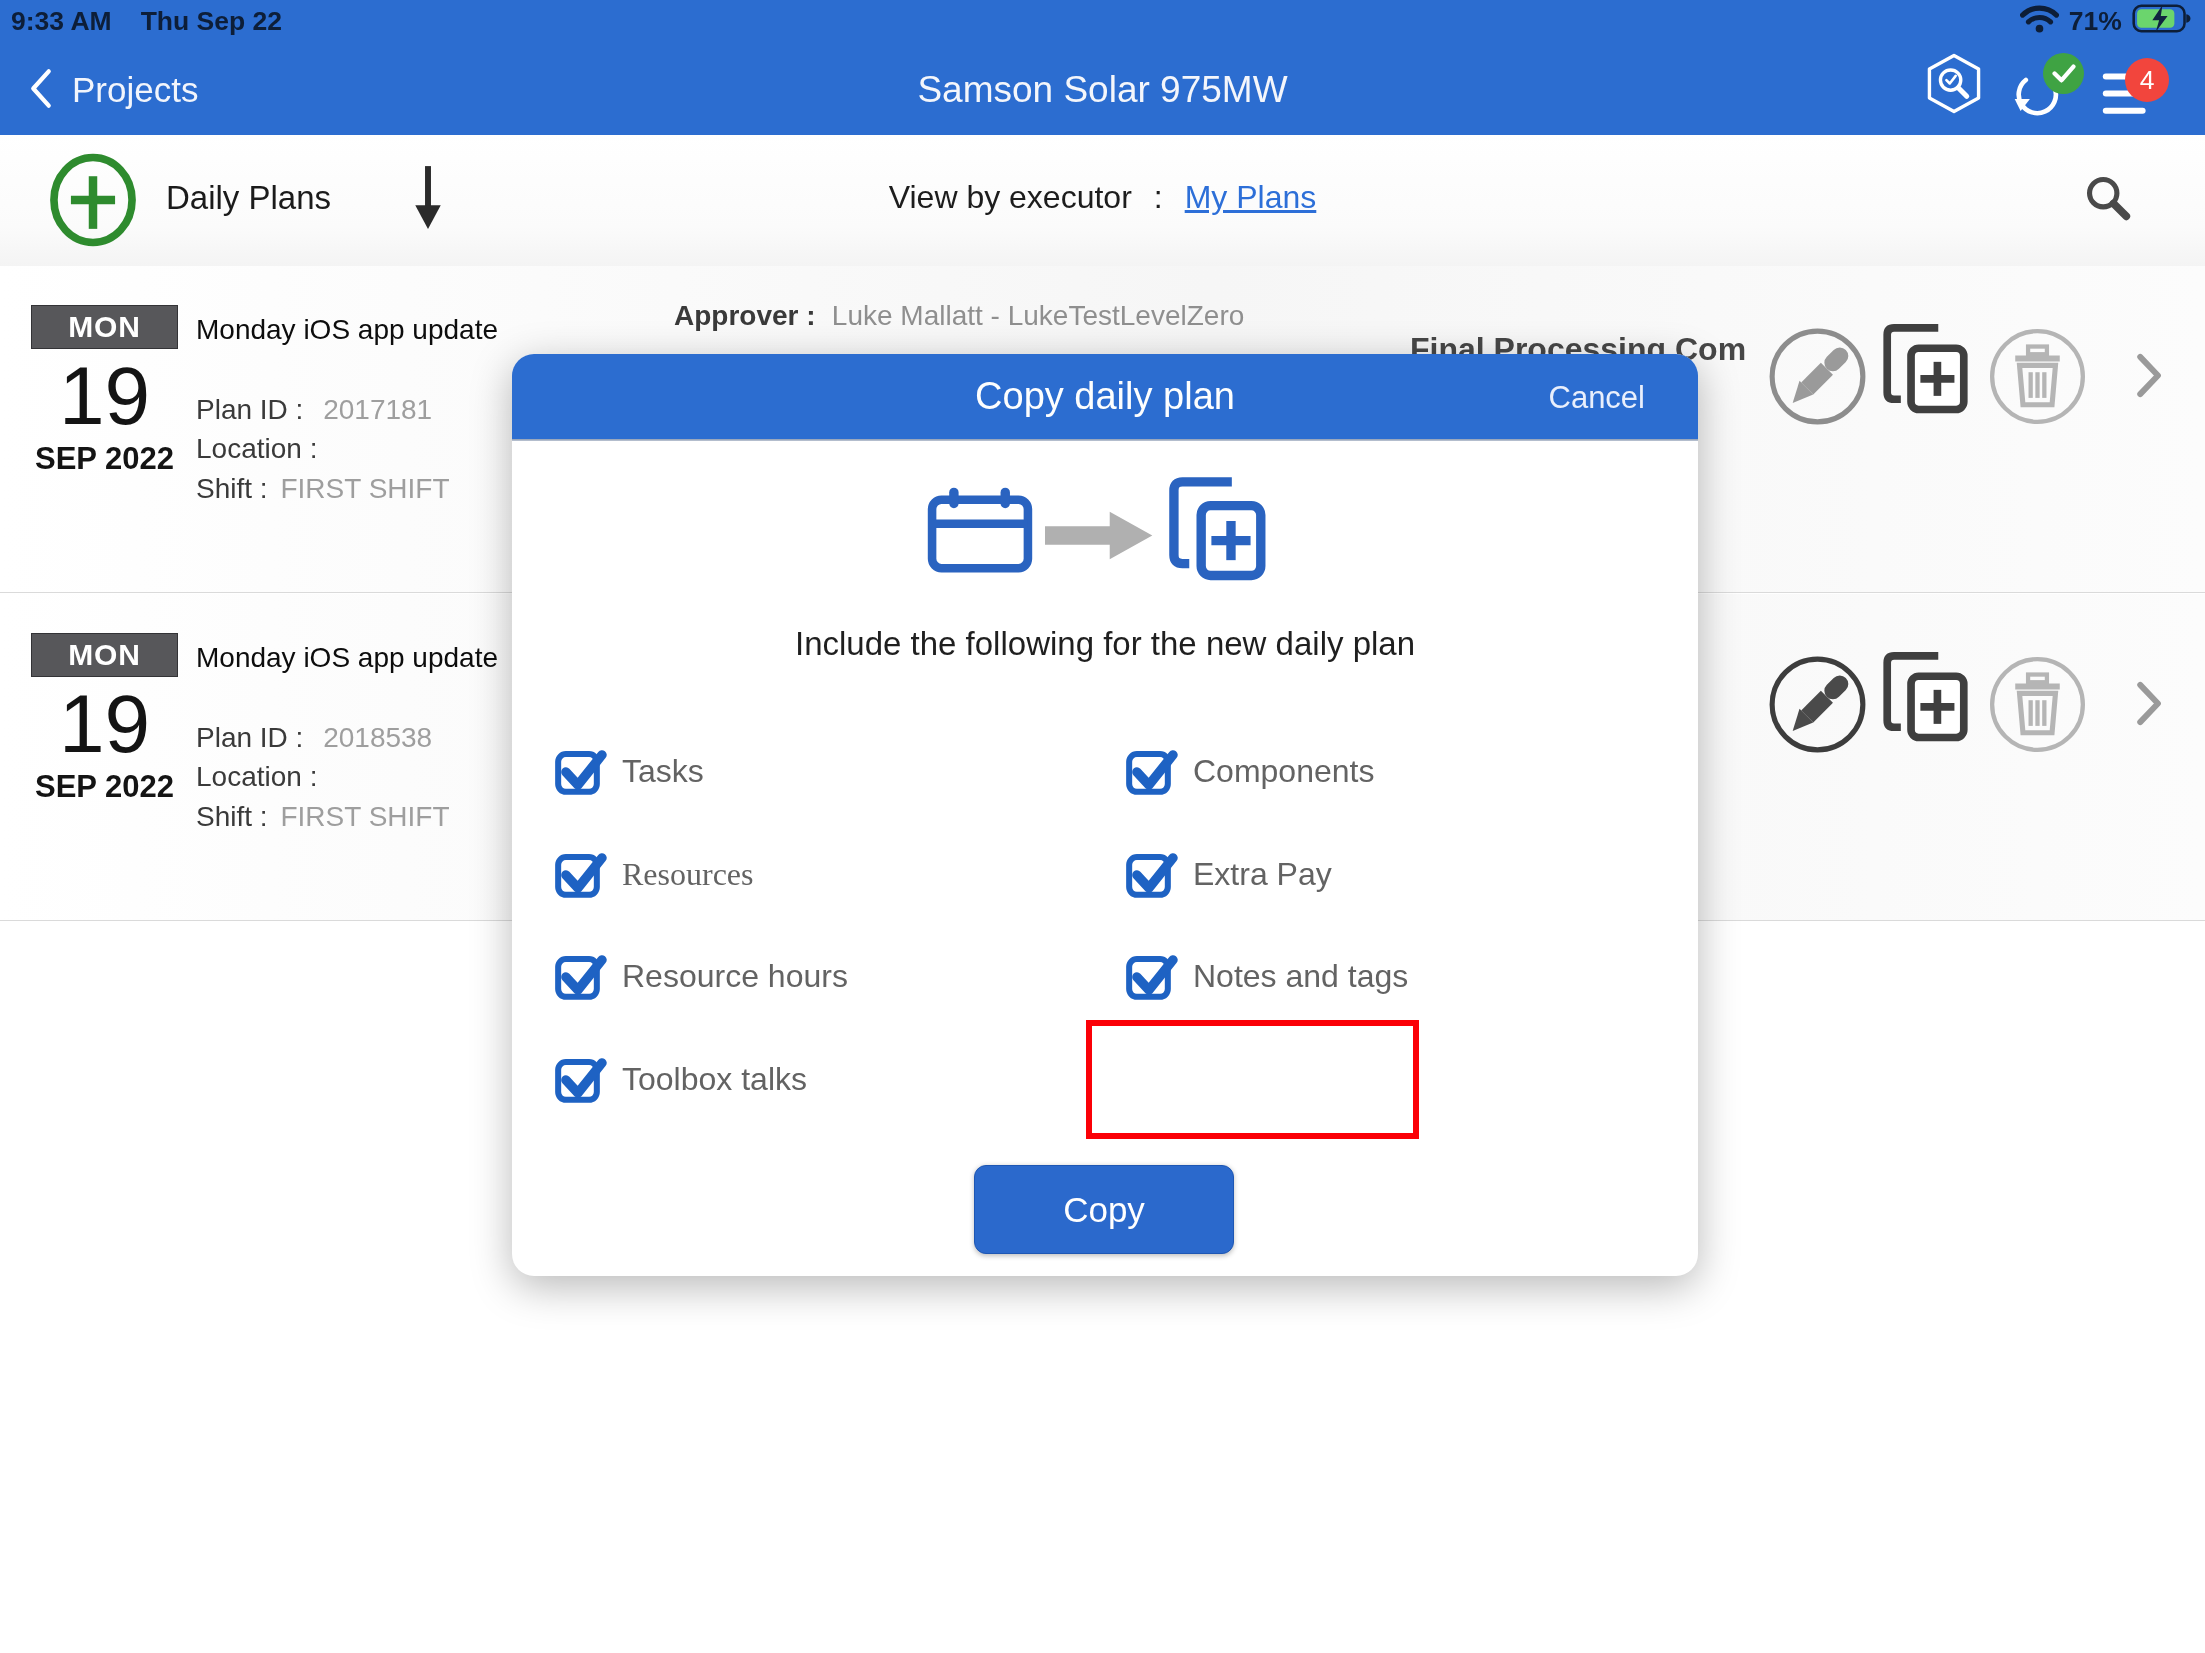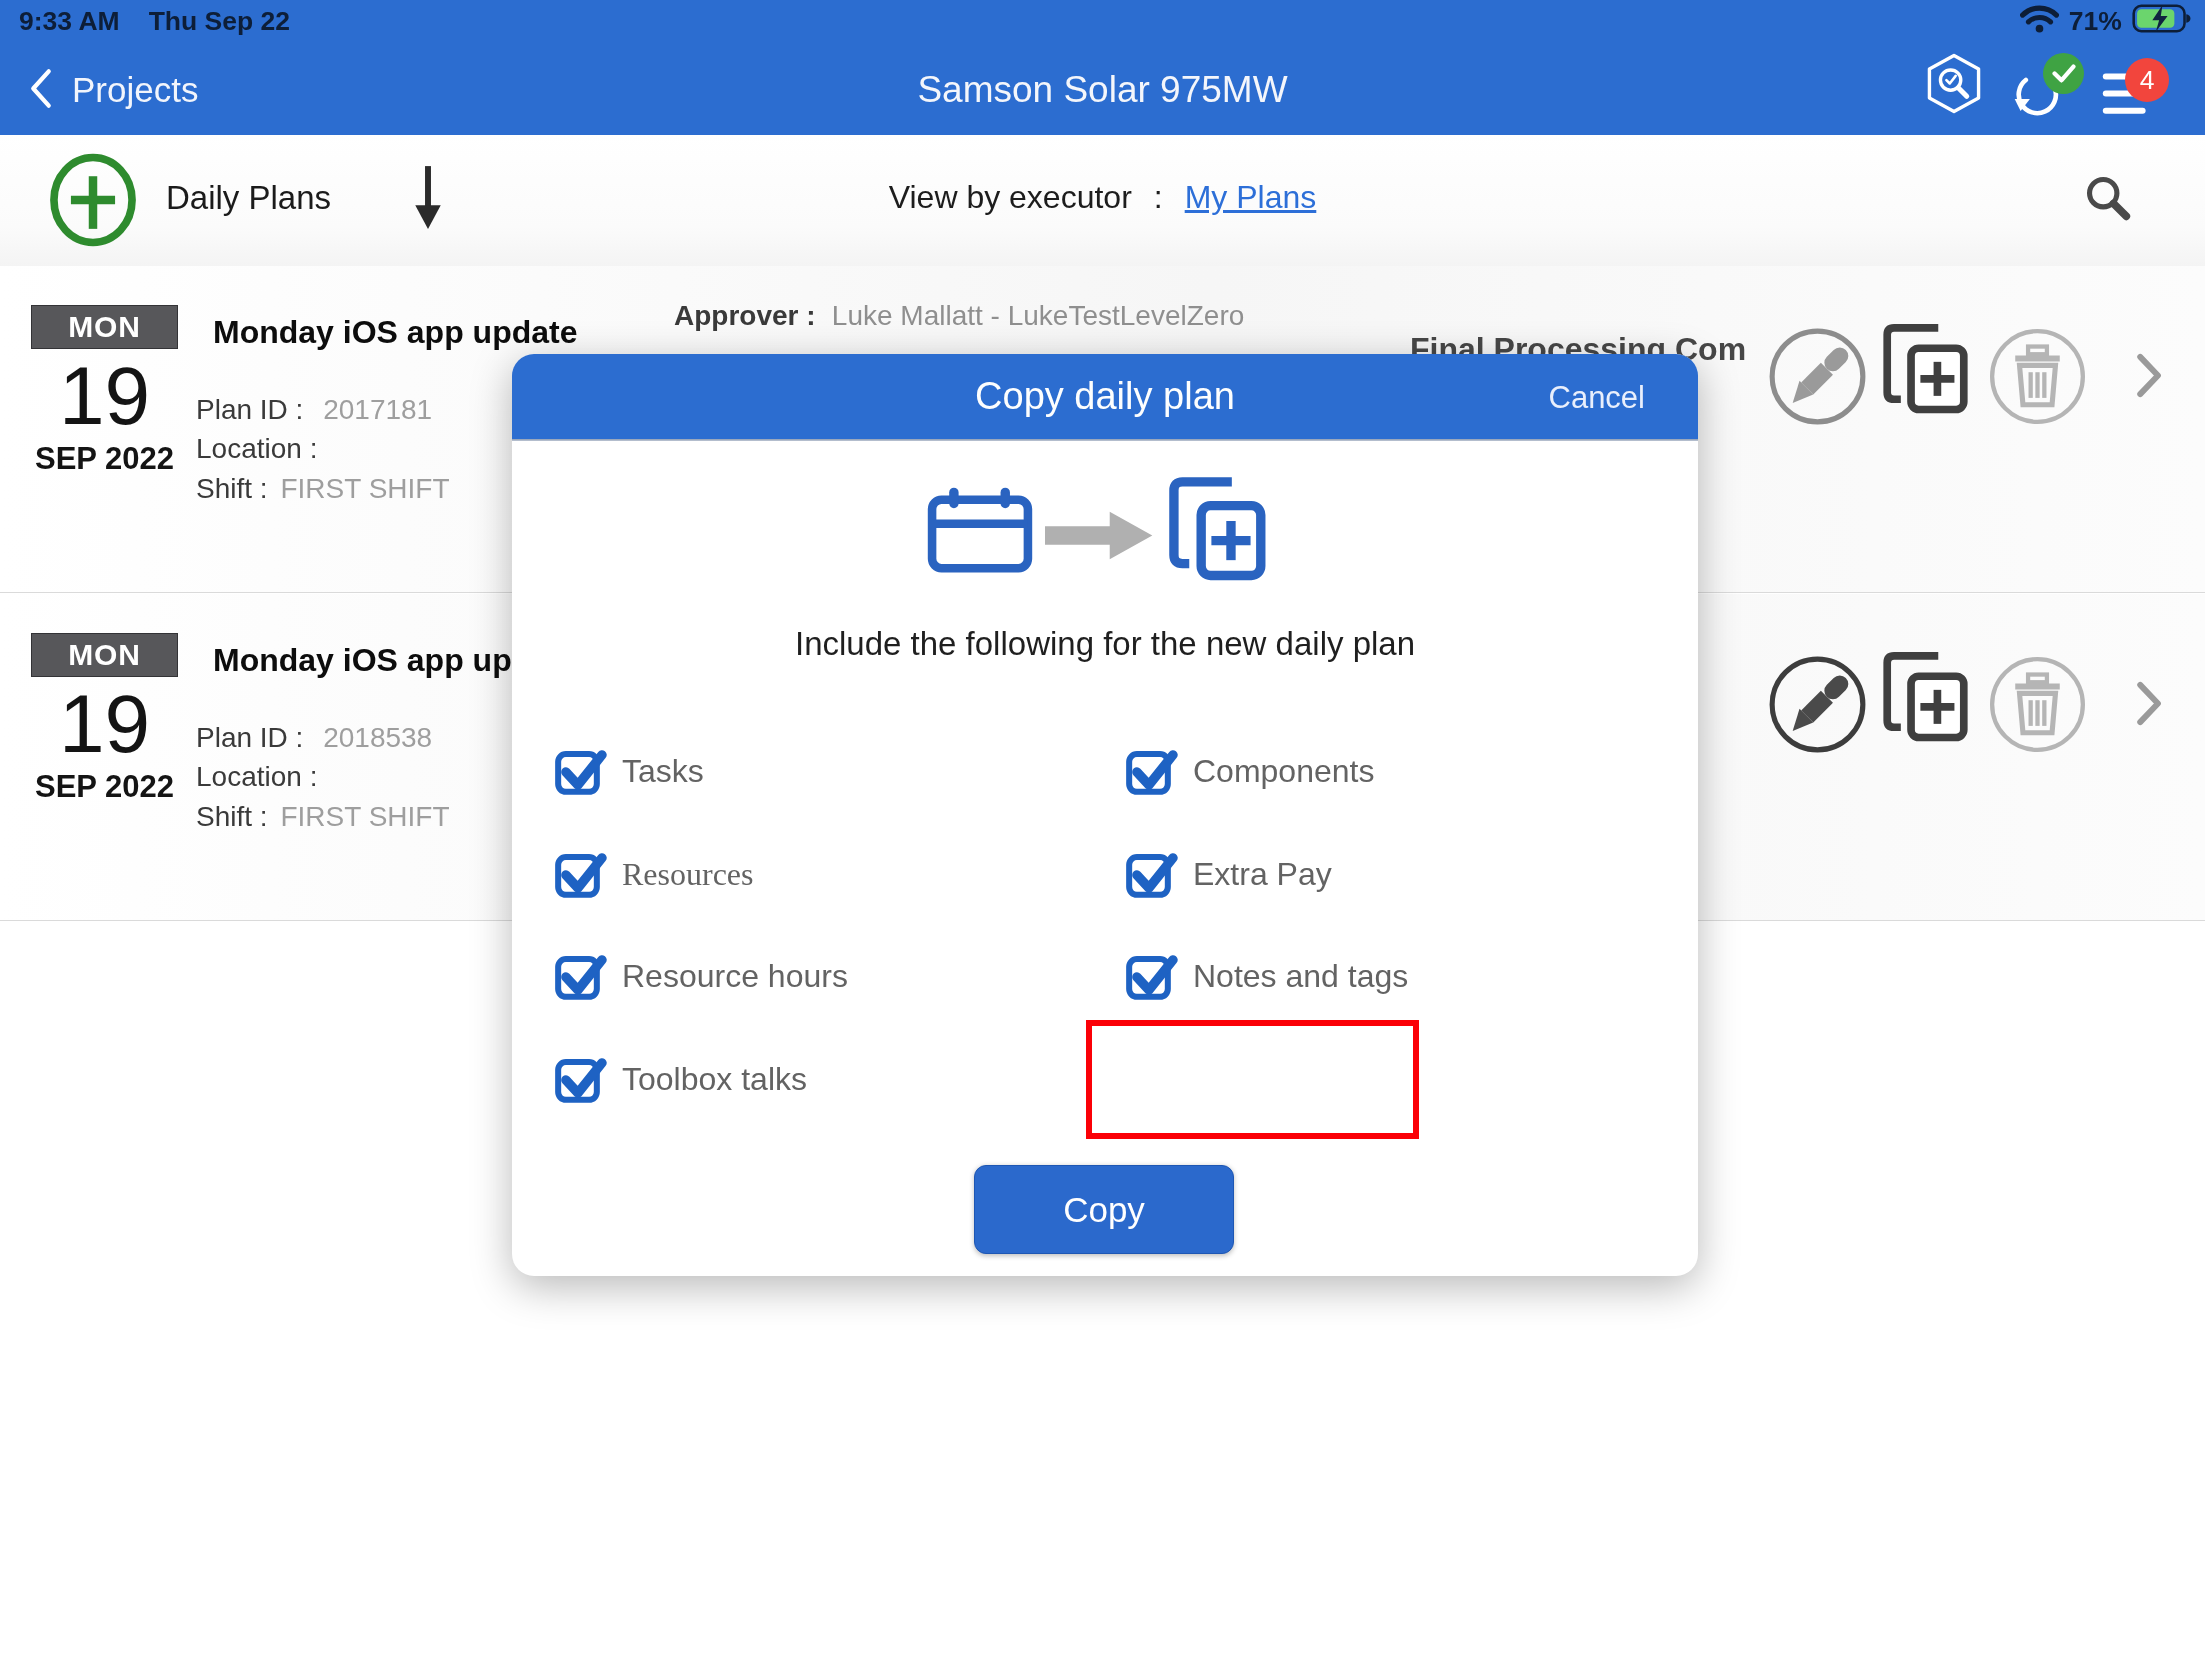--- a/index.html
+++ b/index.html
@@ -4,21 +4,21 @@
 <style>
   html,body{margin:0;padding:0;background:#e8e8e8;}
   #screen{
     position:relative;width:2205px;height:1654px;overflow:hidden;
     background:#ffffff;font-family:"Liberation Sans", sans-serif;
     -webkit-font-smoothing:antialiased;
   }
   
   .status-bar{position:absolute;left:0;top:0;width:2205px;height:43px;background:#2c6dd0;
     display:flex;align-items:center;justify-content:space-between;color:#0d1e38;}
-  .status-left{display:flex;gap:29px;margin-left:19px;font-size:26.5px;font-weight:700;}
+  .status-left{display:flex;gap:29px;margin-left:11px;font-size:26.5px;font-weight:700;}
   .status-left .sb-date{font-weight:600;}
   .status-right{display:flex;align-items:center;gap:10.2px;margin-right:12px;font-size:26.5px;font-weight:700;}
   
   .nav-bar{position:absolute;left:0;top:43px;width:2205px;height:92px;background:#2c6dd0;}
   .nav-back{position:absolute;left:29px;top:24px;display:flex;align-items:center;gap:19px;color:#ffffff;cursor:pointer;}
   .nav-back-label{font-size:35px;font-weight:400;color:#f2f5fc;}
   .nav-title{position:absolute;left:0;right:0;top:25.6px;text-align:center;font-size:37px;color:#f4f6fb;font-weight:500;}
   .nav-icon{position:absolute;cursor:pointer;}
   .badge{position:absolute;border-radius:50%;display:flex;align-items:center;justify-content:center;}
   .badge-red{width:44px;height:44px;background:#f2453d;color:#fff;font-size:26.5px;font-weight:500;}
@@ -38,21 +38,21 @@
     background:linear-gradient(90deg,#ffffff 0%,#f6f6f6 55%,#fcfcfc 100%);
     border-bottom:1.7px solid #dadada;}
   .row-1{top:266px;}
   .row-2{top:594px;}
   .date-block{position:absolute;left:31px;top:39px;width:147px;text-align:center;}
   .date-weekday{width:147px;height:44px;background:#57575a;border:1.7px solid #333336;box-sizing:border-box;
     color:#ffffff;font-size:30px;font-weight:700;letter-spacing:0.9px;display:flex;align-items:center;justify-content:center;}
   .date-day{font-size:82px;color:#141414;line-height:89px;margin-top:1.7px;}
   .date-monthyear{font-size:31px;font-weight:700;color:#141414;margin-top:1.7px;}
   .plan-details{position:absolute;left:196px;top:0;}
-  .plan-title{position:absolute;left:0;top:48px;width:512px;font-size:32px;font-weight:700;color:#0d0d0d;white-space:nowrap;margin-left:17px;}
+  .plan-title{position:absolute;left:0;top:48px;width:512px;font-size:28px;font-weight:400;color:#0d0d0d;white-space:nowrap;}
   .meta-line{position:absolute;left:0;font-size:28px;white-space:nowrap;}
   .meta-label{color:#3a3a3a;font-weight:500;}
   .meta-value{color:#9e9e9e;font-weight:400;}
   .approver-line{position:absolute;left:674px;top:34px;font-size:28px;white-space:nowrap;}
   .plan-status{position:absolute;left:1410px;top:65px;font-size:32px;font-weight:700;color:#474747;white-space:nowrap;}
   .row-actions{position:absolute;top:0;left:1758px;width:447px;height:326px;}
   .act{position:absolute;cursor:pointer;}
   
   .modal{position:absolute;left:512px;top:354px;width:1186px;height:922px;background:#ffffff;
     border-radius:22px;box-shadow:0 10.2px 41px rgba(0,0,0,0.28);z-index:10;}

